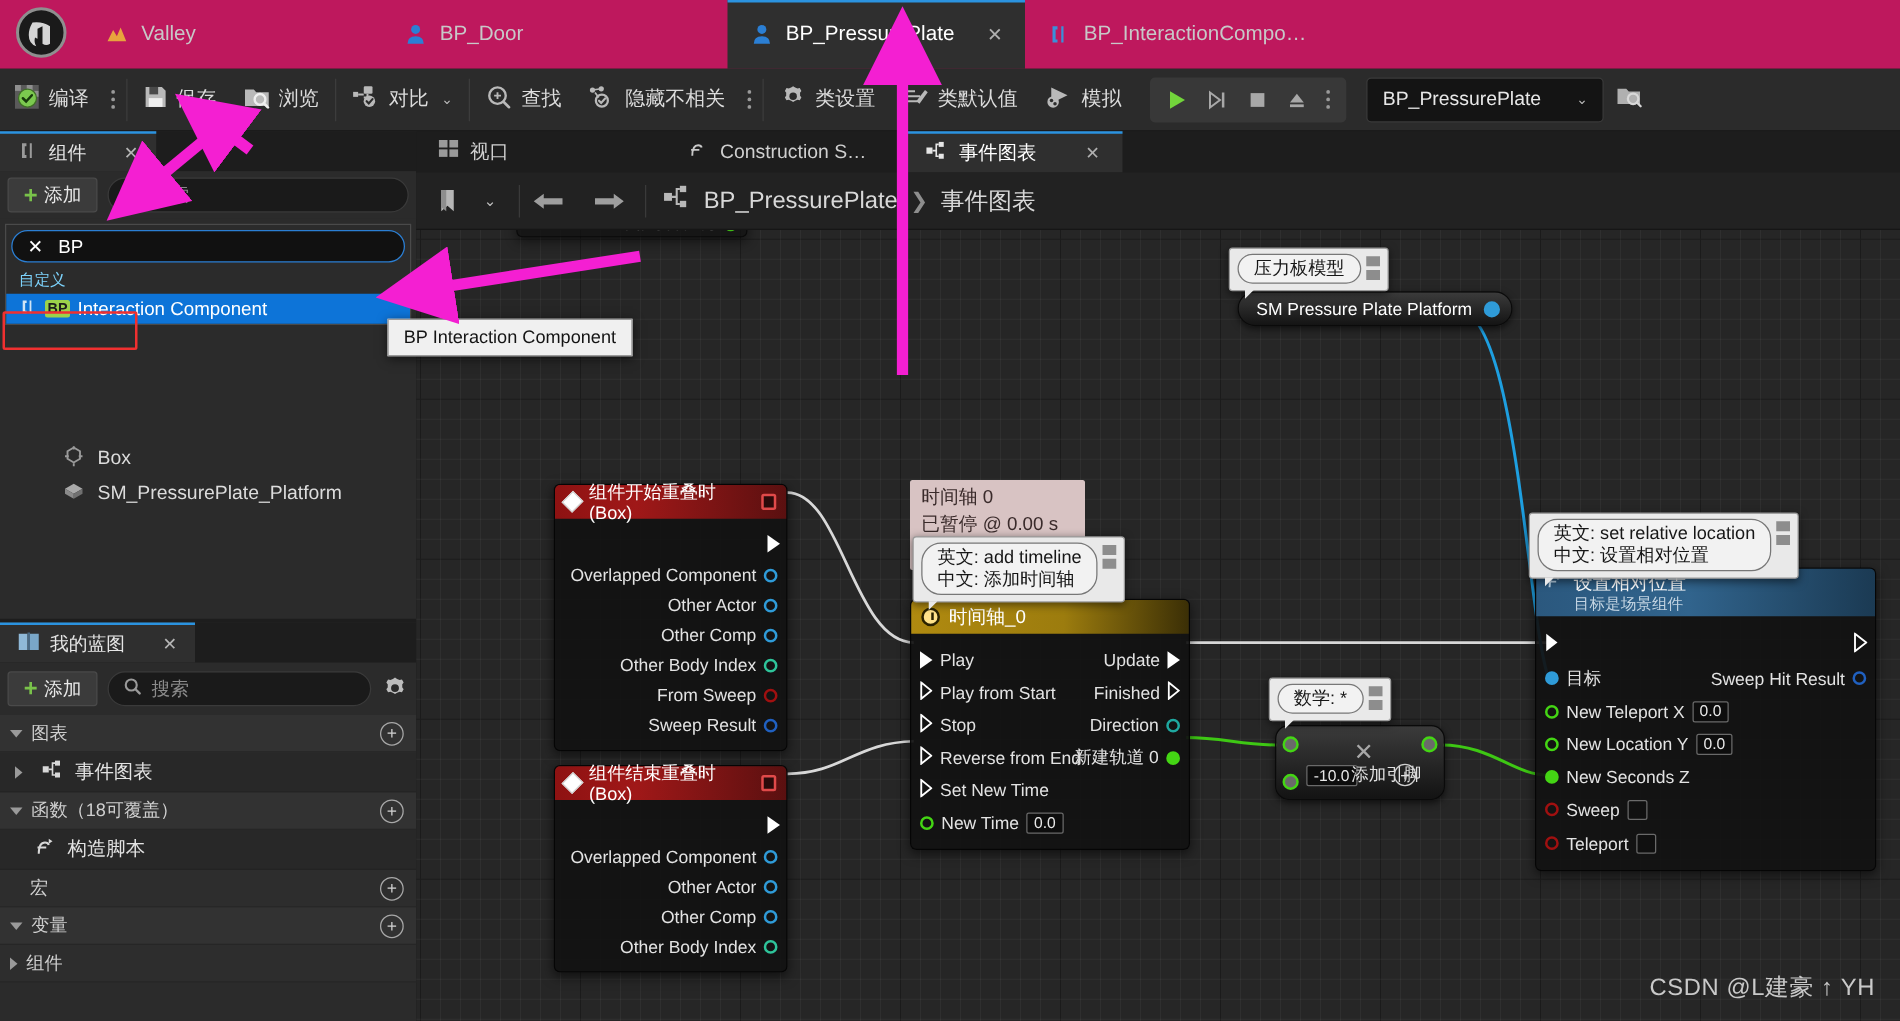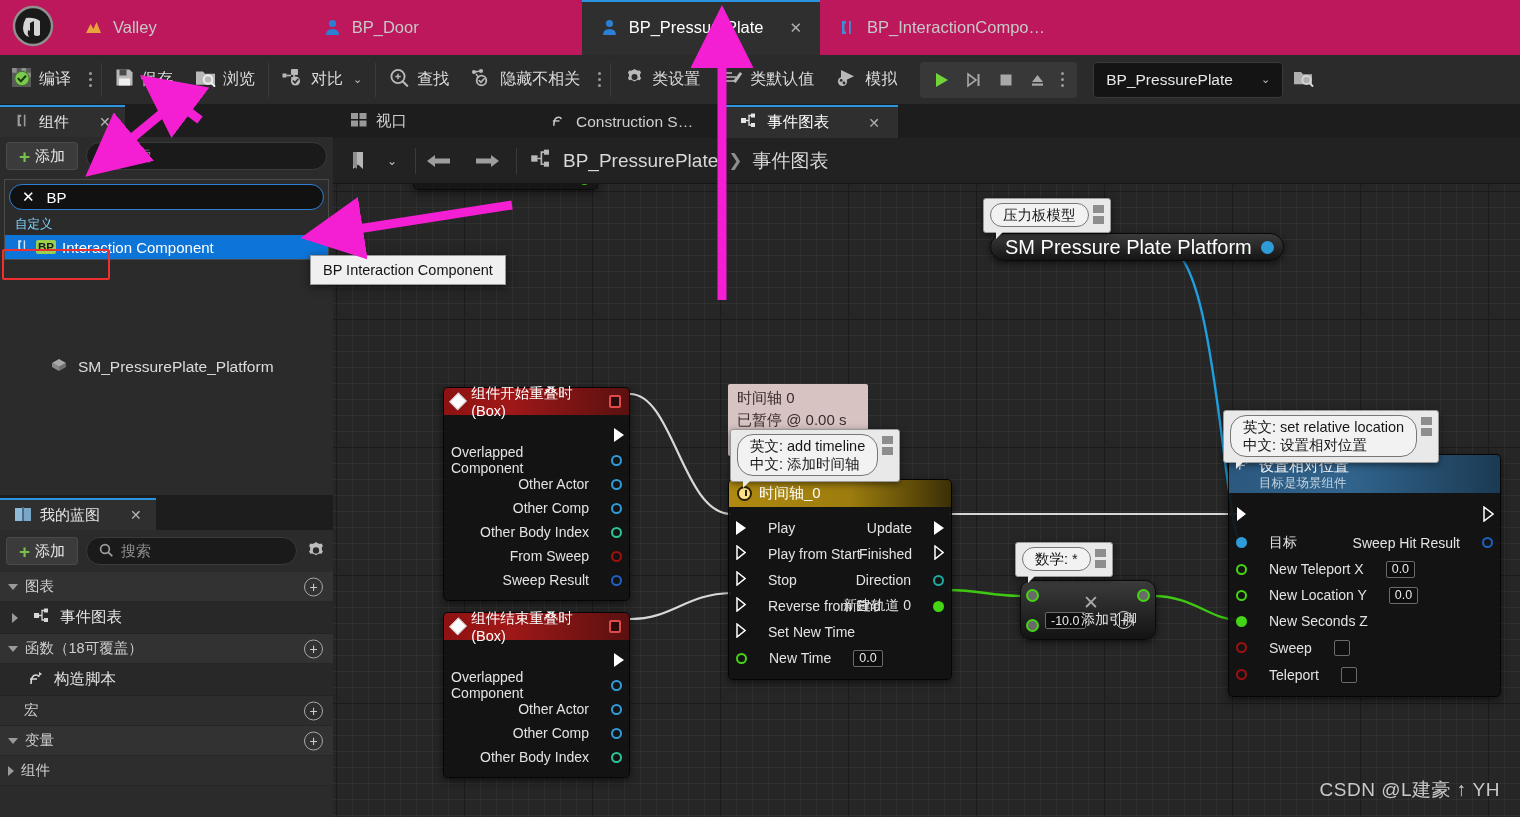--- a/index.html
+++ b/index.html
@@ -216,21 +216,21 @@
   .node-head.func {
     background: linear-gradient(to right, #2b587e 0%, #31648d 45%, #1b3a53 100%);
     flex-direction:column; align-items:flex-start; gap:0; height:38px; justify-content:center;
     padding-left:8px;
   }
   .node-head.func .fn-row { display:flex; align-items:center; gap:7px; font-size:15px; }
   .node-head.func .fn-sub { font-size:12.5px; color:#c3d4e2; padding-left:22px; margin-top:-1px;}
   .node-body { padding: 7px 0 8px 0; }
   .pinrow {
     display:flex; align-items:center; height:24px; font-size:14px; color:#e3e3e3;
-    padding: 0 7px; gap:22px;
+    padding: 0 7px; gap:6px;
   }
   .pinrow.right { justify-content:flex-end; }
   .pin-circle { width:11px;height:11px;border-radius:50%; border:2px solid; box-sizing:border-box;}
   .pin-exec {
     width:0;height:0;border-style:solid;border-width:7px 0 7px 10px;
     border-color: transparent transparent transparent #ffffff;
   }
   .valuebox {
     background:#0d0d0d;border:1px solid #6a6a6a;border-radius:2px;
     font-size:12.5px;color:#e8e8e8;padding:0px 5px;min-width:26px;text-align:center;height:17px;
@@ -246,21 +246,21 @@
   .diamond {
     width:13px;height:13px;background:#ffffff;transform:rotate(45deg);
     border:1px solid #d0d0d0;
   }
 
   
   .var-node {
     position:absolute; height:28px; border-radius:14px;
     background: linear-gradient(to bottom, #3b3b3b, #141414);
     border:1px solid #0a0a0a; display:flex; align-items:center; gap:9px;
-    padding: 0 9px 0 14px; font-size:20px; color:#ffffff;
+    padding: 0 9px 0 14px; font-size:14px; color:#ffffff;
     box-shadow:0 2px 6px rgba(0,0,0,0.6);
   }
   
   .math-node {
     position:absolute; border-radius:11px;
     background: linear-gradient(to bottom, #3b3b3b, #131313);
     border:1px solid #0a0a0a; box-shadow:0 2px 6px rgba(0,0,0,0.6);
   }
 
   
@@ -566,20 +566,29 @@
             <path d="M4 3 h4 v2.5 h-1.5 v8 h1.5 v2.5 h-4z" fill="#cfe4f5"></path>
             <path d="M11 3 h1.8 v13 h-1.8z" fill="#cfe4f5"></path>
           </svg>
         </span>
         <span class="bp-badge">BP</span>
         <span>Interaction Component</span>
       </div>
     </div>
 
     <div style="position:absolute;left:0;top:248px;width:333px;">
+      <div class="cmp-tree-row">
+        <span>
+          <svg width="18" height="18" viewBox="0 0 18 18">
+            <path d="M9 2 l5 3 v6 l-5 3 -5-3 v-6z" fill="none" stroke="#9a9a9a" stroke-width="1.5"></path>
+            <path d="M2 9 h3 M13 9 h3 M9 1 v2.5 M9 14.5 v2.5" stroke="#9a9a9a" stroke-width="1.5"></path>
+          </svg>
+        </span>
+        <span>Box</span>
+      </div>
       <div class="cmp-tree-row">
         <span>
           <svg width="18" height="18" viewBox="0 0 18 18">
             <path d="M2 7 L9 3 L16 7 L9 11z" fill="#a9a9a9"></path>
             <path d="M2 7 v4 l7 4 v-4z" fill="#8a8a8a"></path>
             <path d="M16 7 v4 l-7 4 v-4z" fill="#707070"></path>
           </svg>
         </span>
         <span>SM_PressurePlate_Platform</span>
       </div>

